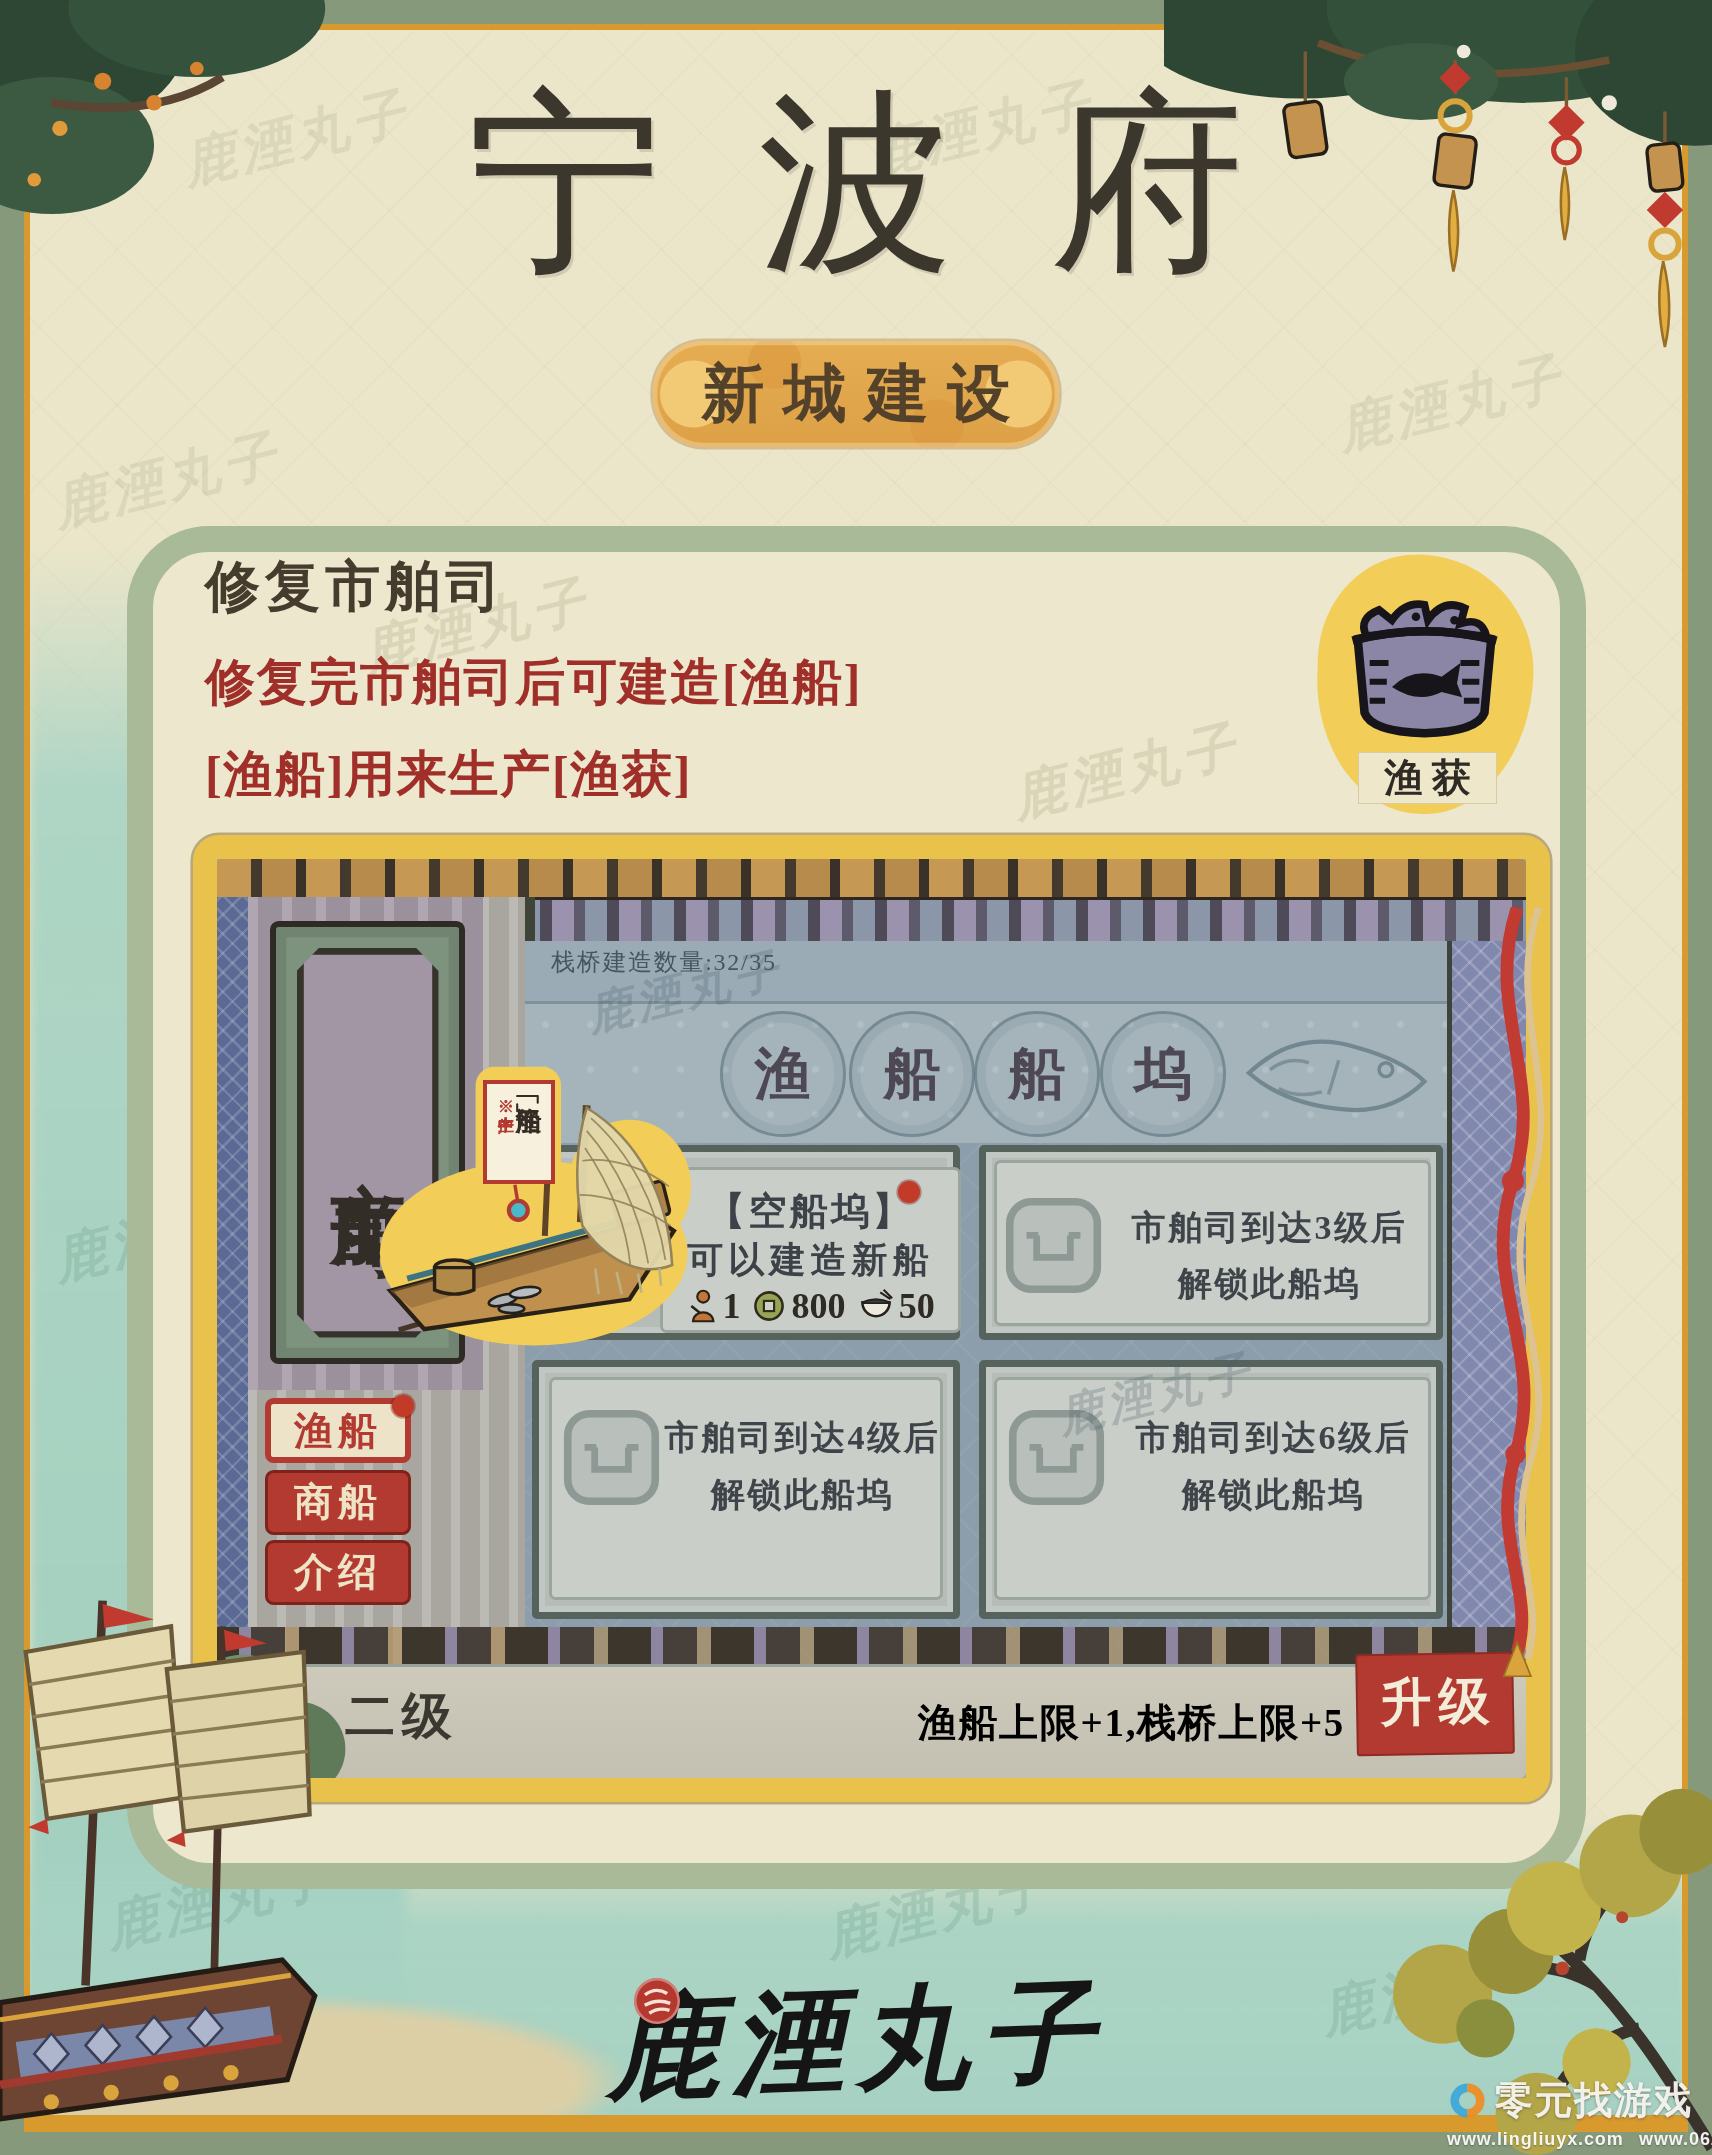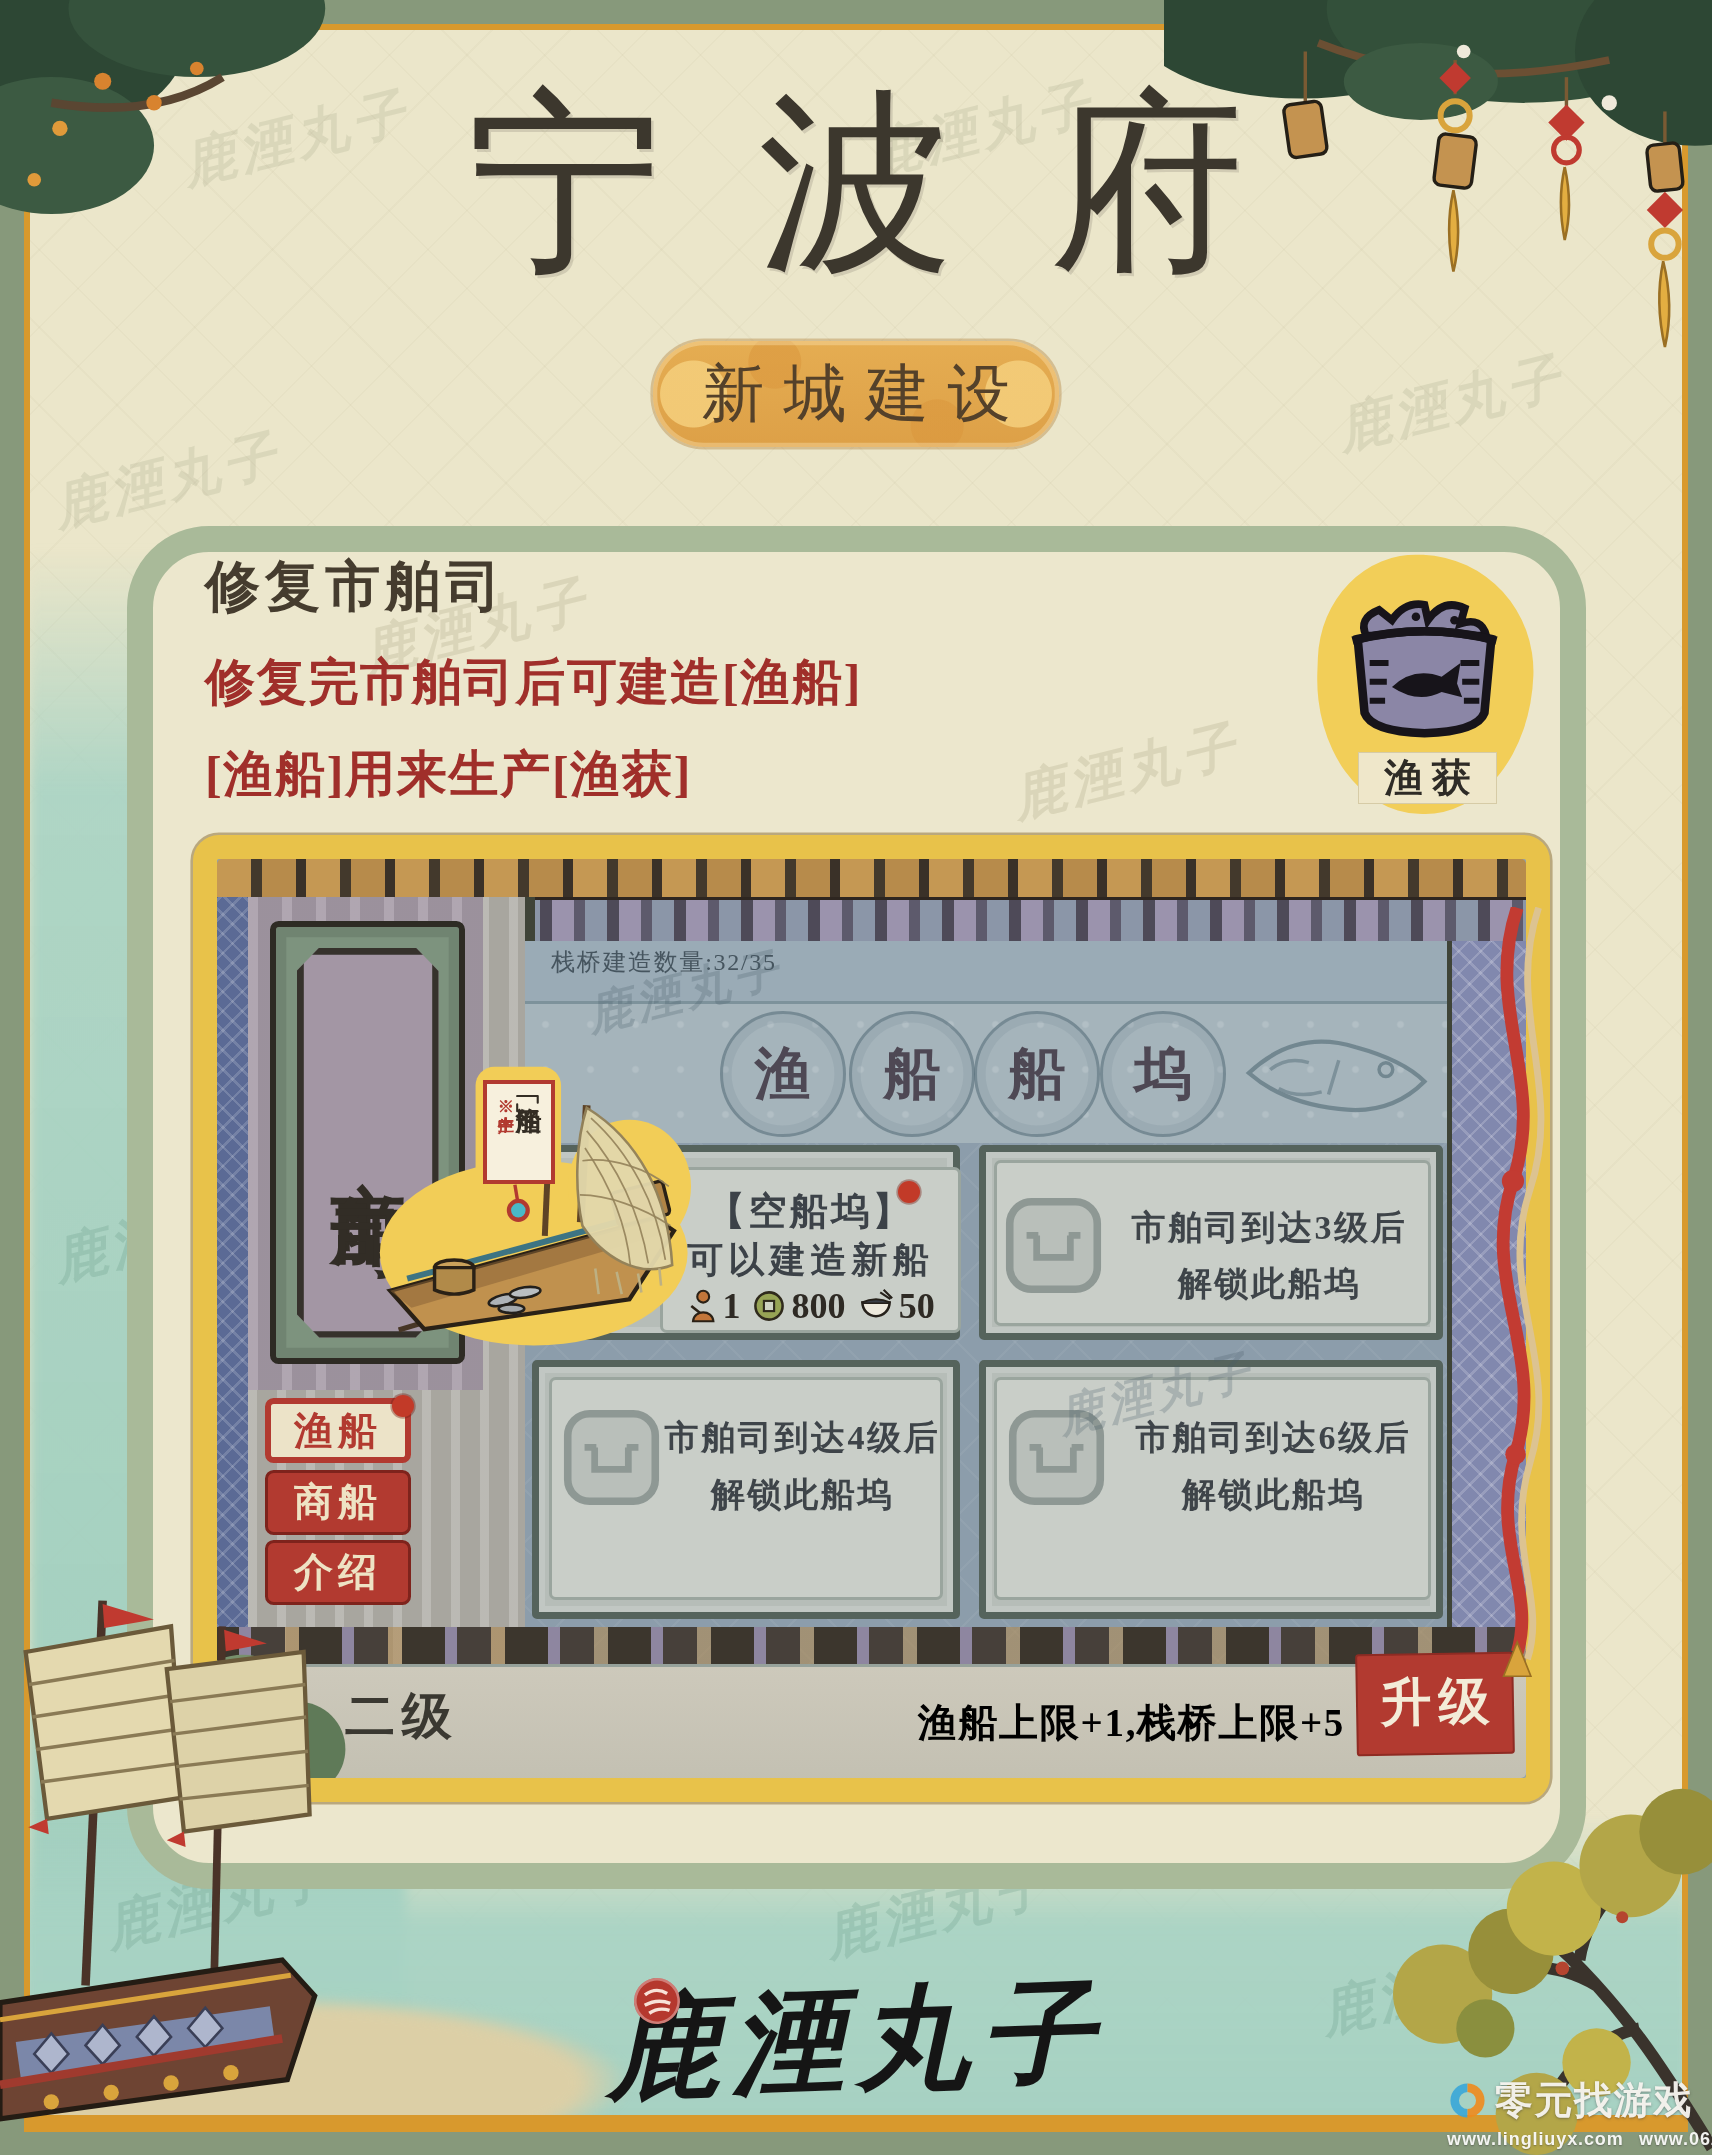--- a/index.html
+++ b/index.html
@@ -30,21 +30,21 @@
   .main-title{left:0;right:0;top:53px;text-align:center;font-size:195px;font-weight:normal;color:#3c372d;
       letter-spacing:96px;text-indent:96px;z-index:5;text-shadow:2.6px 2.6px 0 rgba(60,55,45,.15);}
   .badge{left:50%;top:341px;transform:translateX(-50%);width:406px;height:106px;z-index:5;border-radius:51px;
       background:
         radial-gradient(circle at 10% 50%, rgba(244,205,122,.9) 0 33px, transparent 34px),
         radial-gradient(circle at 90% 50%, rgba(244,205,122,.9) 0 33px, transparent 34px),
         radial-gradient(circle at 30% 20%, rgba(218,150,60,.55) 0 26px, transparent 27px),
         radial-gradient(circle at 70% 80%, rgba(218,150,60,.55) 0 26px, transparent 27px),
         linear-gradient(#e5ad52,#dda047);
       box-shadow:0 0 0 2.6px rgba(170,115,40,.35), inset 0 0 0 4.3px rgba(255,235,190,.35);}
-  .badge-label{width:100%;text-align:center;line-height:106px;font-size:63px;font-weight:normal;color:#54412a;letter-spacing:19px;text-indent:19px;}
+  .badge-label{width:100%;text-align:center;line-height:106px;font-size:63px;font-weight:bold;color:#54412a;letter-spacing:19px;text-indent:19px;}
   
   .card{left:127px;top:526px;width:1459px;height:1363px;box-sizing:border-box;z-index:10;
       background:#ece7cd;border:26px solid #a9ba99;border-radius:82px;}
   .sec-heading{left:205px;top:550px;font-size:55px;font-weight:bold;color:#453c2e;z-index:12;letter-spacing:5.1px;}
   .sec-line{left:205px;font-size:50px;font-weight:bold;color:#a02f2a;z-index:12;letter-spacing:1.7px;}
   
   .reward-blob{left:1317px;top:555px;width:216px;height:259px;z-index:12;background:#f2ce58;
       border-radius:46% 54% 50% 50% / 42% 46% 56% 54%;transform:rotate(2deg);}
   .reward-label{left:1358px;top:752px;width:137px;height:50px;z-index:13;background:#efe7ca;border:1.7px solid #d6cba6;
       text-align:center;line-height:50px;font-size:39px;font-weight:bold;color:#2e2b26;letter-spacing:8.6px;text-indent:8.6px;}

